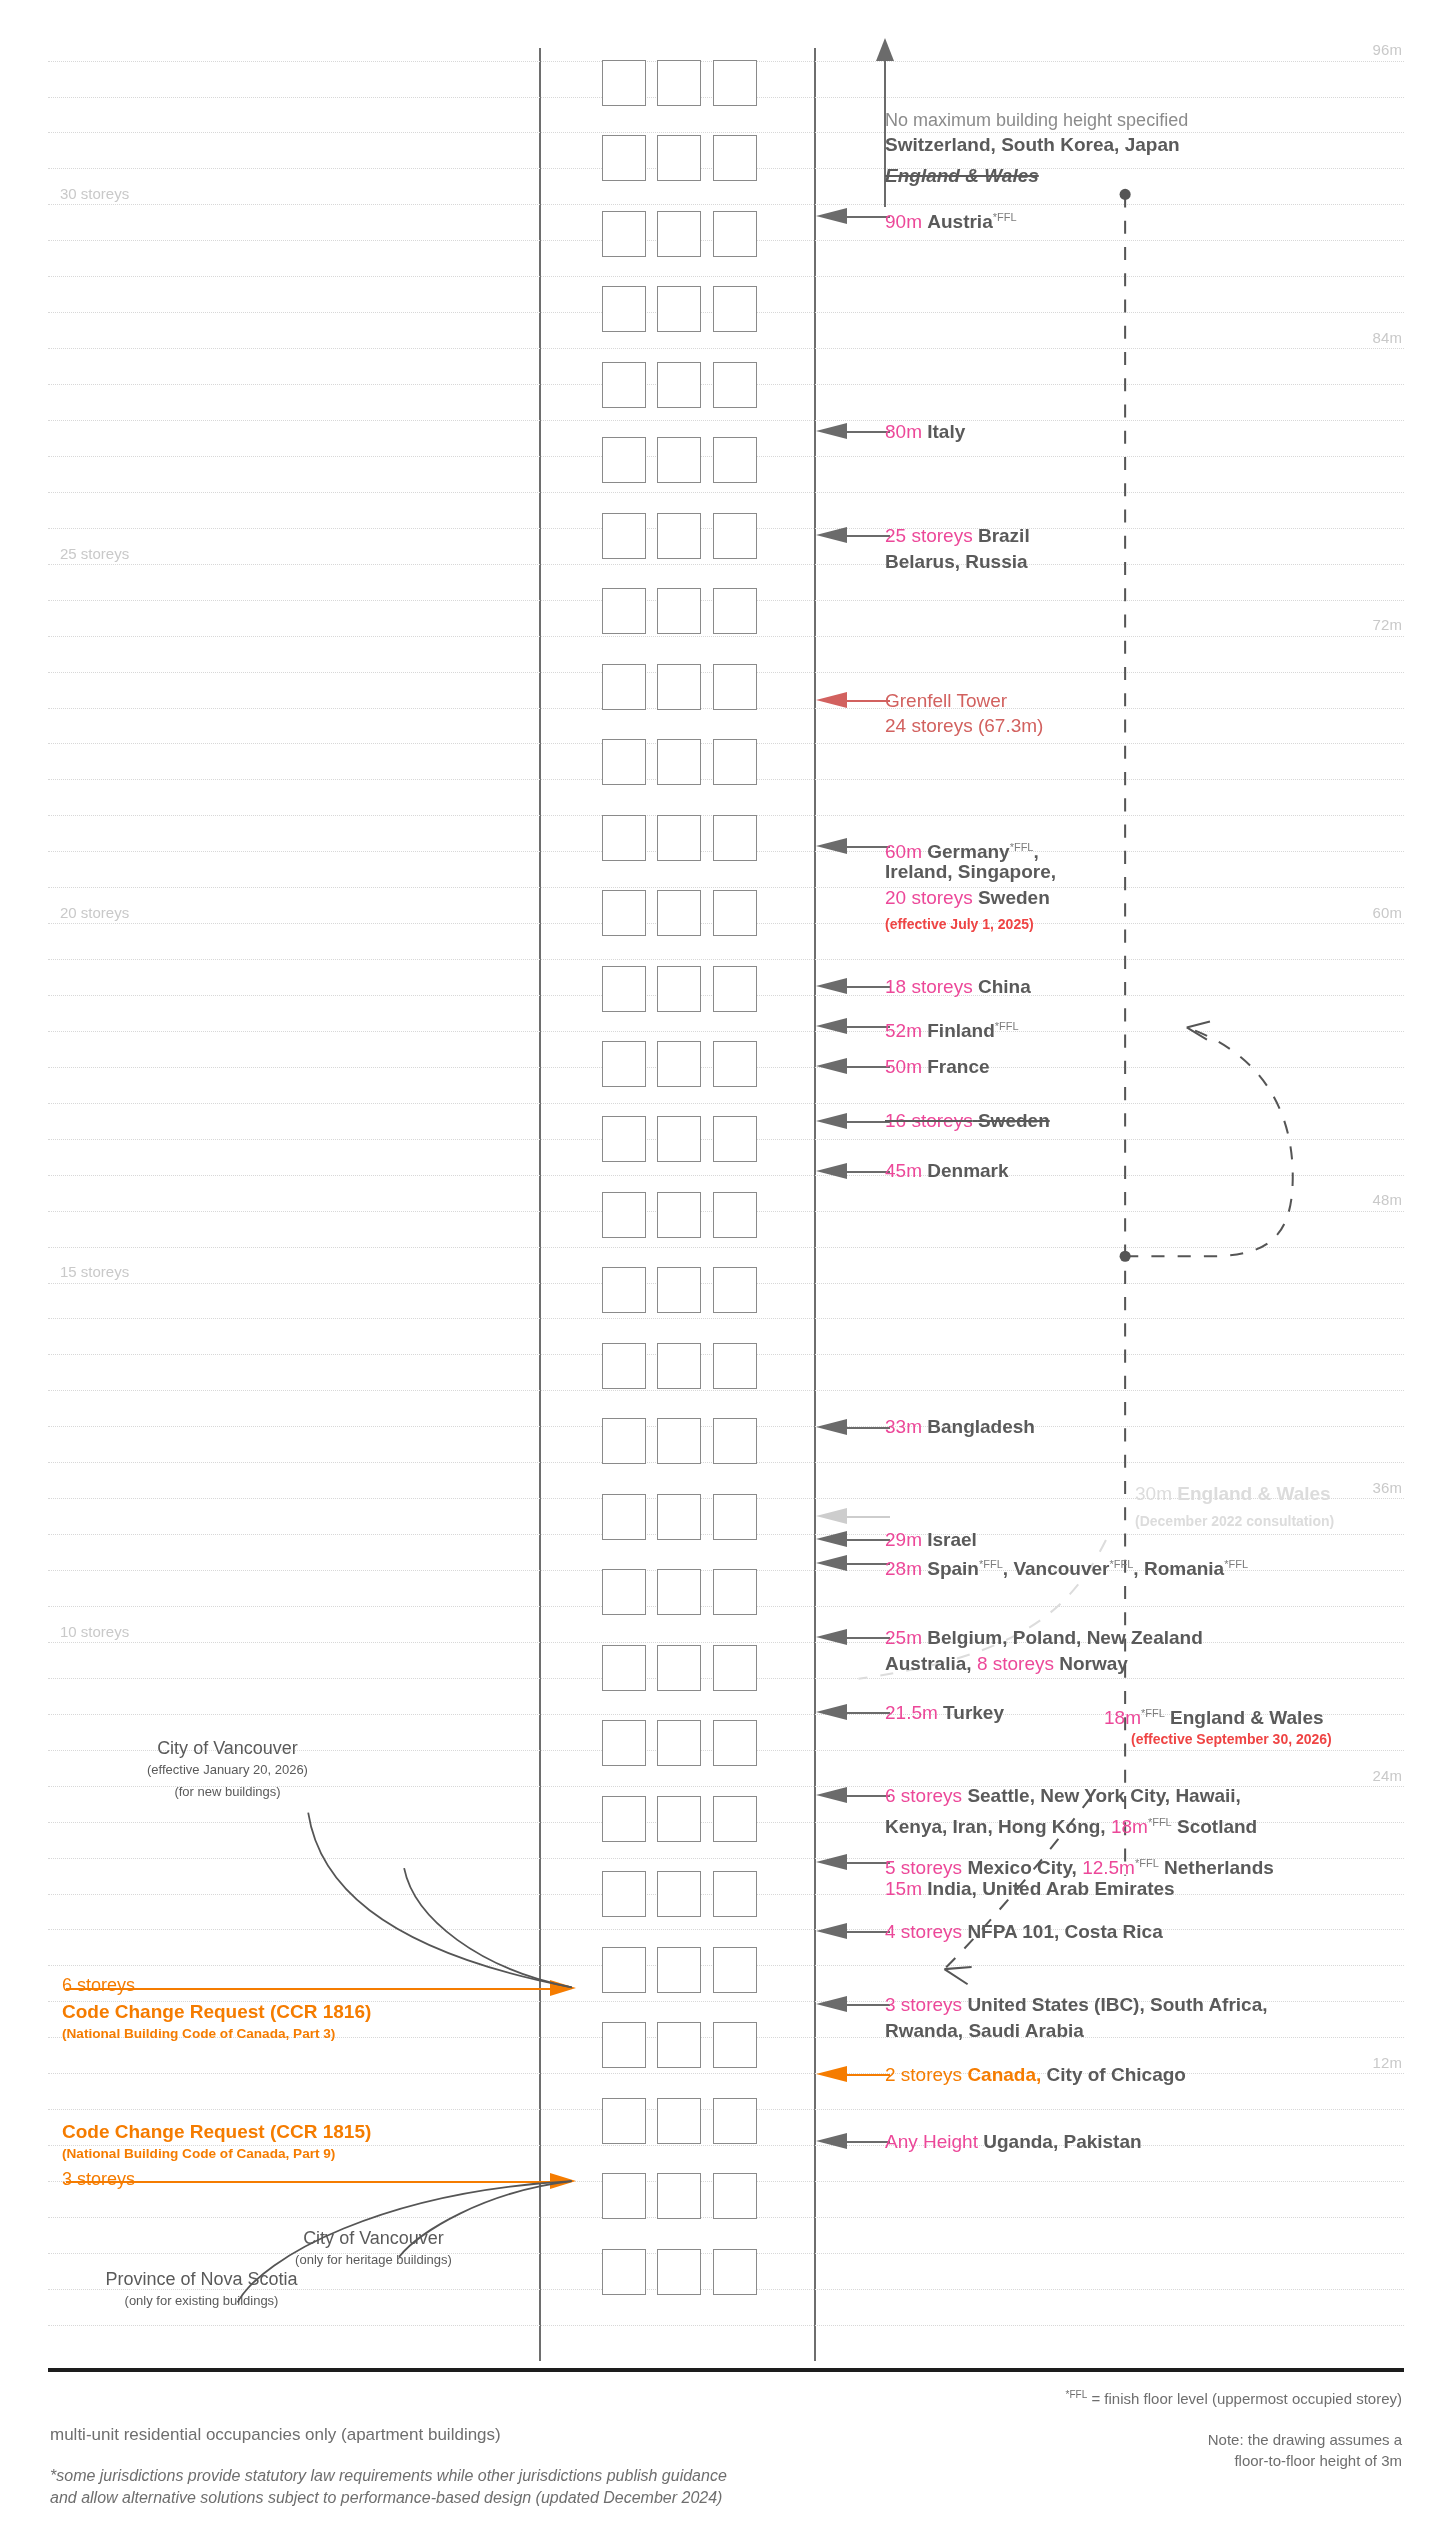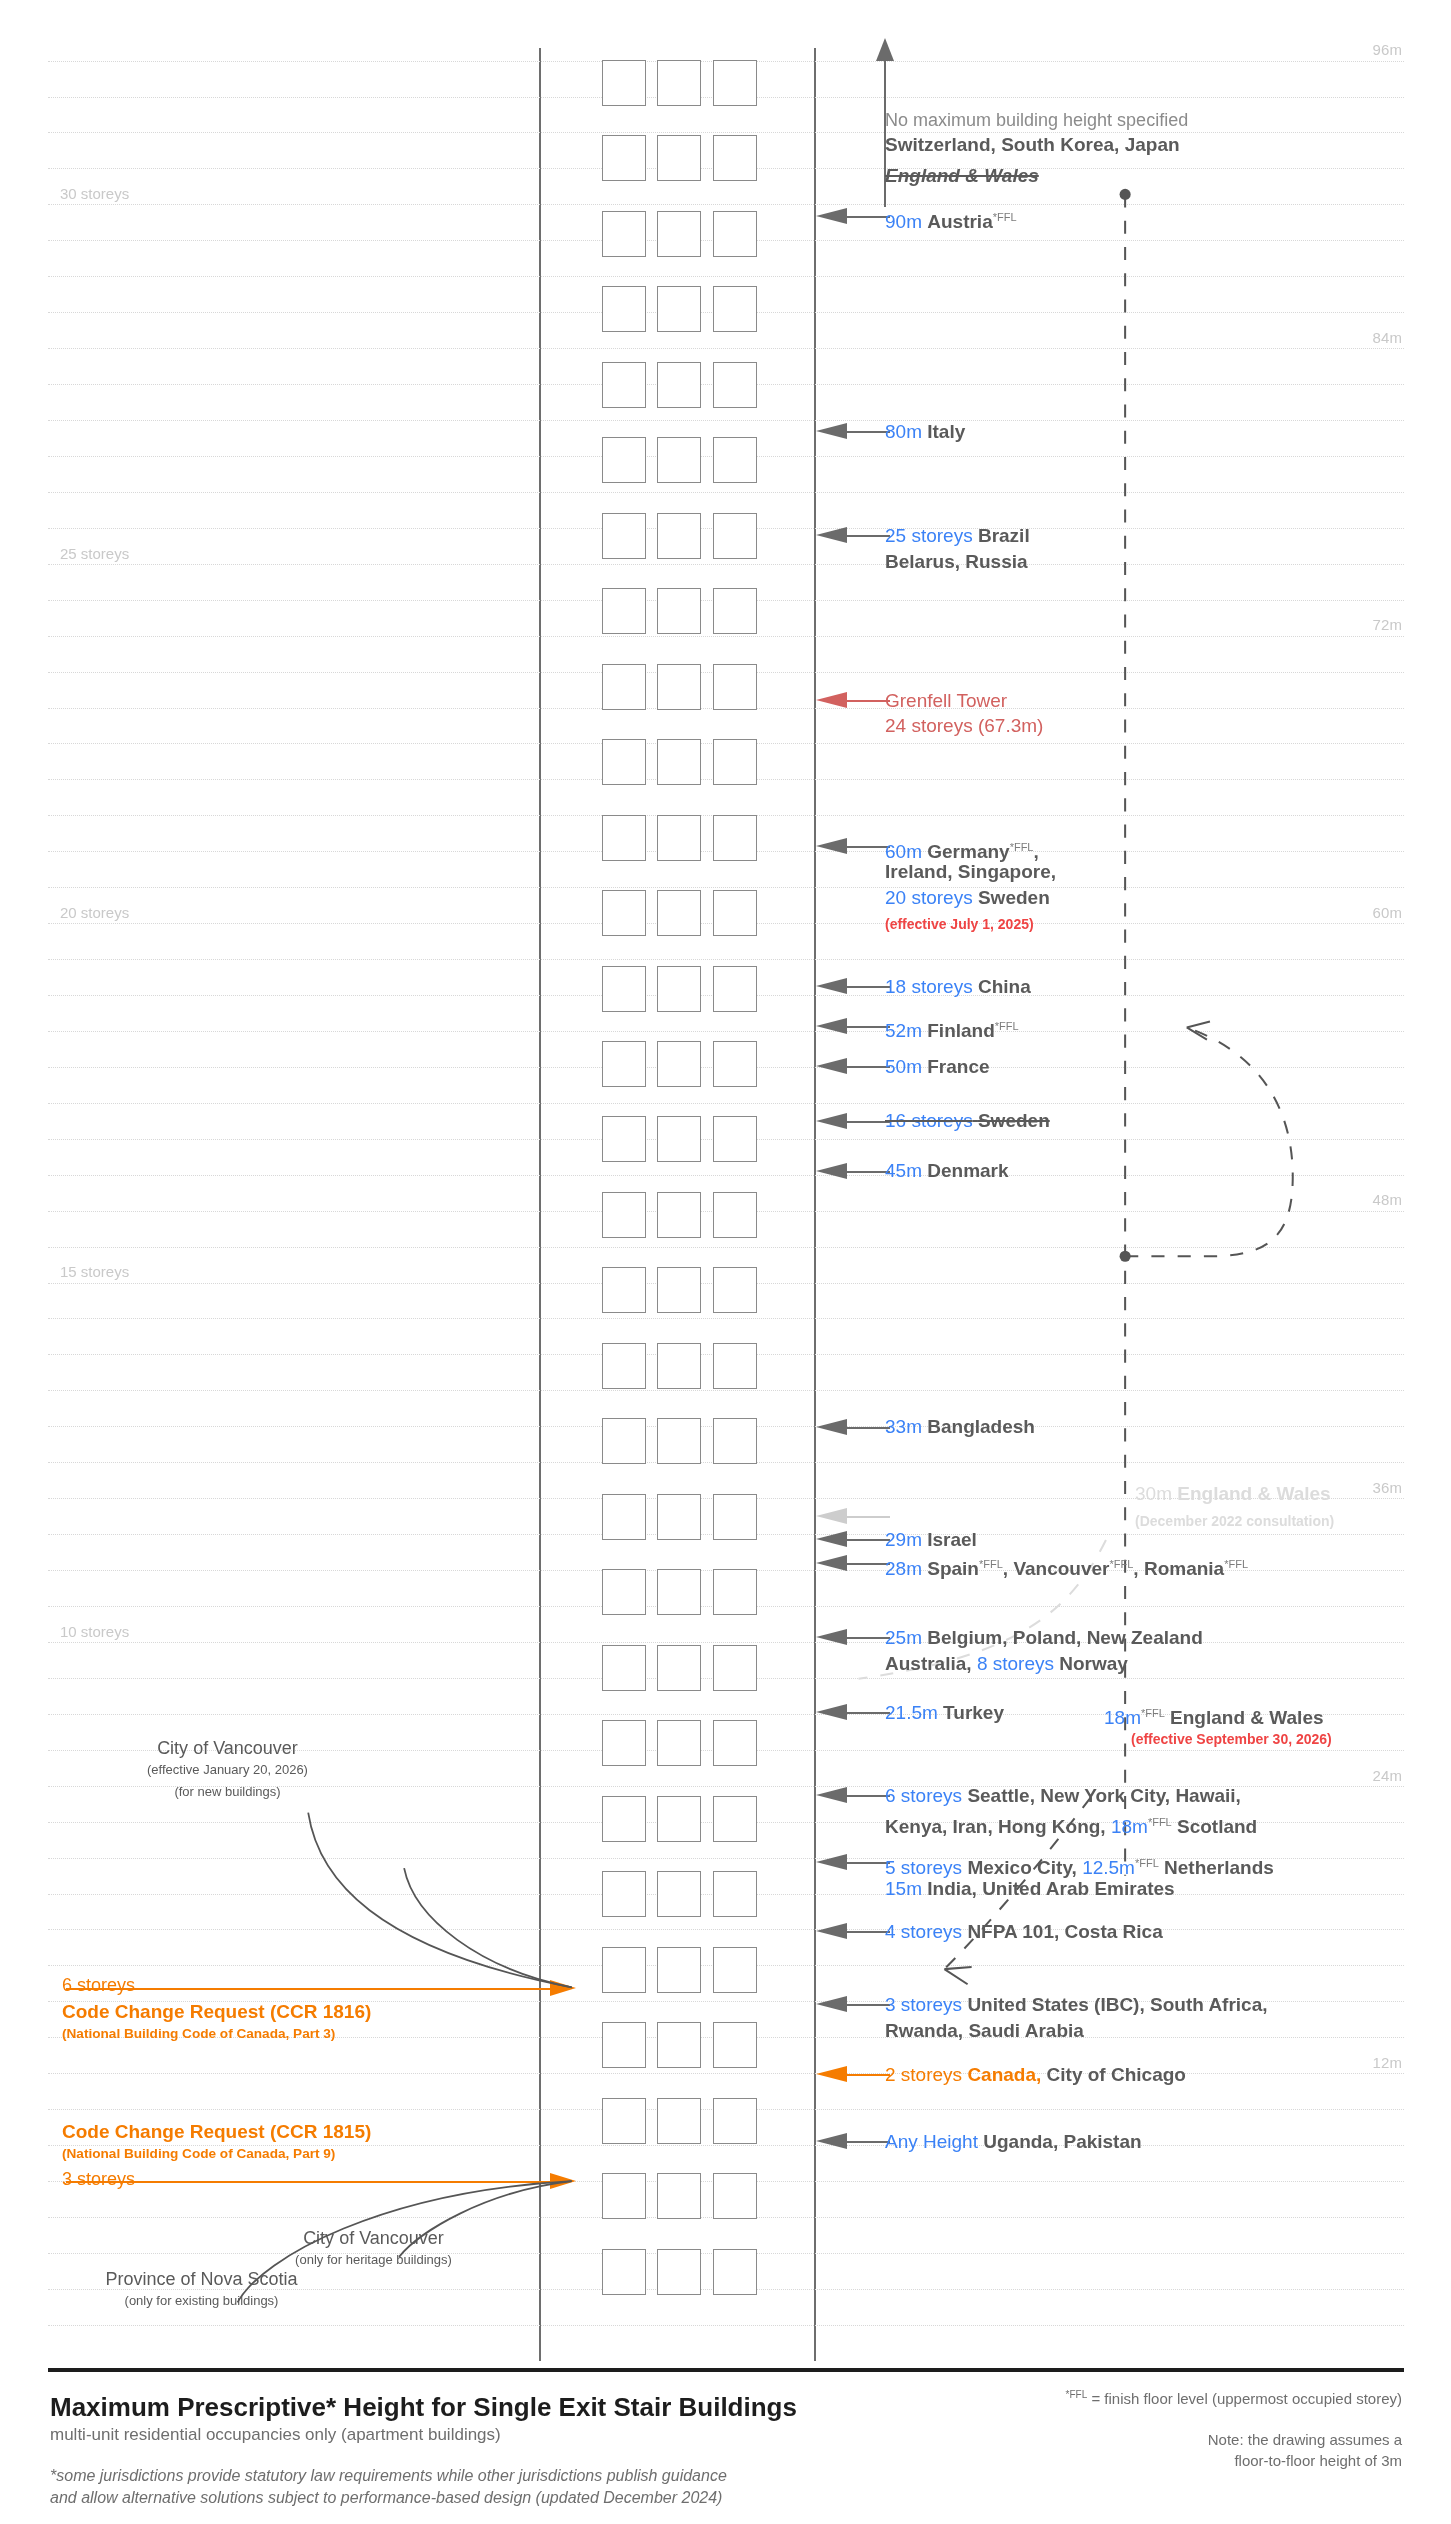--- a/index.html
+++ b/index.html
@@ -72,21 +72,21 @@
     border-right:9px solid transparent;
     border-bottom:23px solid #6b6b6b;
   }
 
   
   .lab {
     position:absolute; left:885px;
     font-size:19px; line-height:24px; color:#5a5a5a;
     white-space:nowrap;
   }
-  .lab .num { color:#3b82f6; font-weight:400; }
+  .lab .num { color:#ec4899; font-weight:400; }
   .lab .cty { color:#5a5a5a; font-weight:bold; }
   .lab .ffl { font-size:11px; vertical-align:super; color:#7c7c7c; }
   .lab .sub { font-size:14px; color:#ef4444; font-weight:bold; }
   .lab.red  .num, .lab.red .cty { color:#d2615f; }
   .lab.red  .cty { font-weight:400; }
   .lab.orange .num { color:#f57c00; font-weight:400; }
   .lab.orange .cty { color:#f57c00; font-weight:bold; }
   .lab.ghost, .lab.ghost .num, .lab.ghost .cty, .lab.ghost .sub { color:#dcdcdc; }
   .lab.strike { text-decoration:line-through; text-decoration-thickness:1.5px; }
 
@@ -591,21 +591,20 @@
     <path d="M610,3590 C630,3720 740,3860 1132,3936" stroke="#555" stroke-width="3.5" fill="none"></path>
     <path d="M800,3700 C820,3800 950,3900 1132,3936" stroke="#555" stroke-width="3.5" fill="none"></path>
     <path d="M470,4560 C520,4470 760,4340 1132,4320" stroke="#555" stroke-width="3.5" fill="none"></path>
     <path d="M790,4470 C830,4420 960,4340 1132,4320" stroke="#555" stroke-width="3.5" fill="none"></path>
   </svg>
 
 </div>
 
 <div id="footer">
   <div class="rule-thick"></div>
-  <div class="f-title">Maximum Prescriptive* Height for Single Exit Stair Buildings</div>
   <div class="f-sub">multi-unit residential occupancies only (apartment buildings)</div>
   <div class="f-note1">*some jurisdictions provide statutory law requirements while other jurisdictions publish guidance</div>
   <div class="f-note2">and allow alternative solutions subject to performance-based design (updated December 2024)</div>
   <div class="f-ffl">
     <span class="sup">*FFL</span><span> = finish floor level (uppermost occupied storey)</span>
   </div>
   <div class="f-note3">
     <div>Note: the drawing assumes a</div>
     <div>floor-to-floor height of 3m</div>
   </div>

